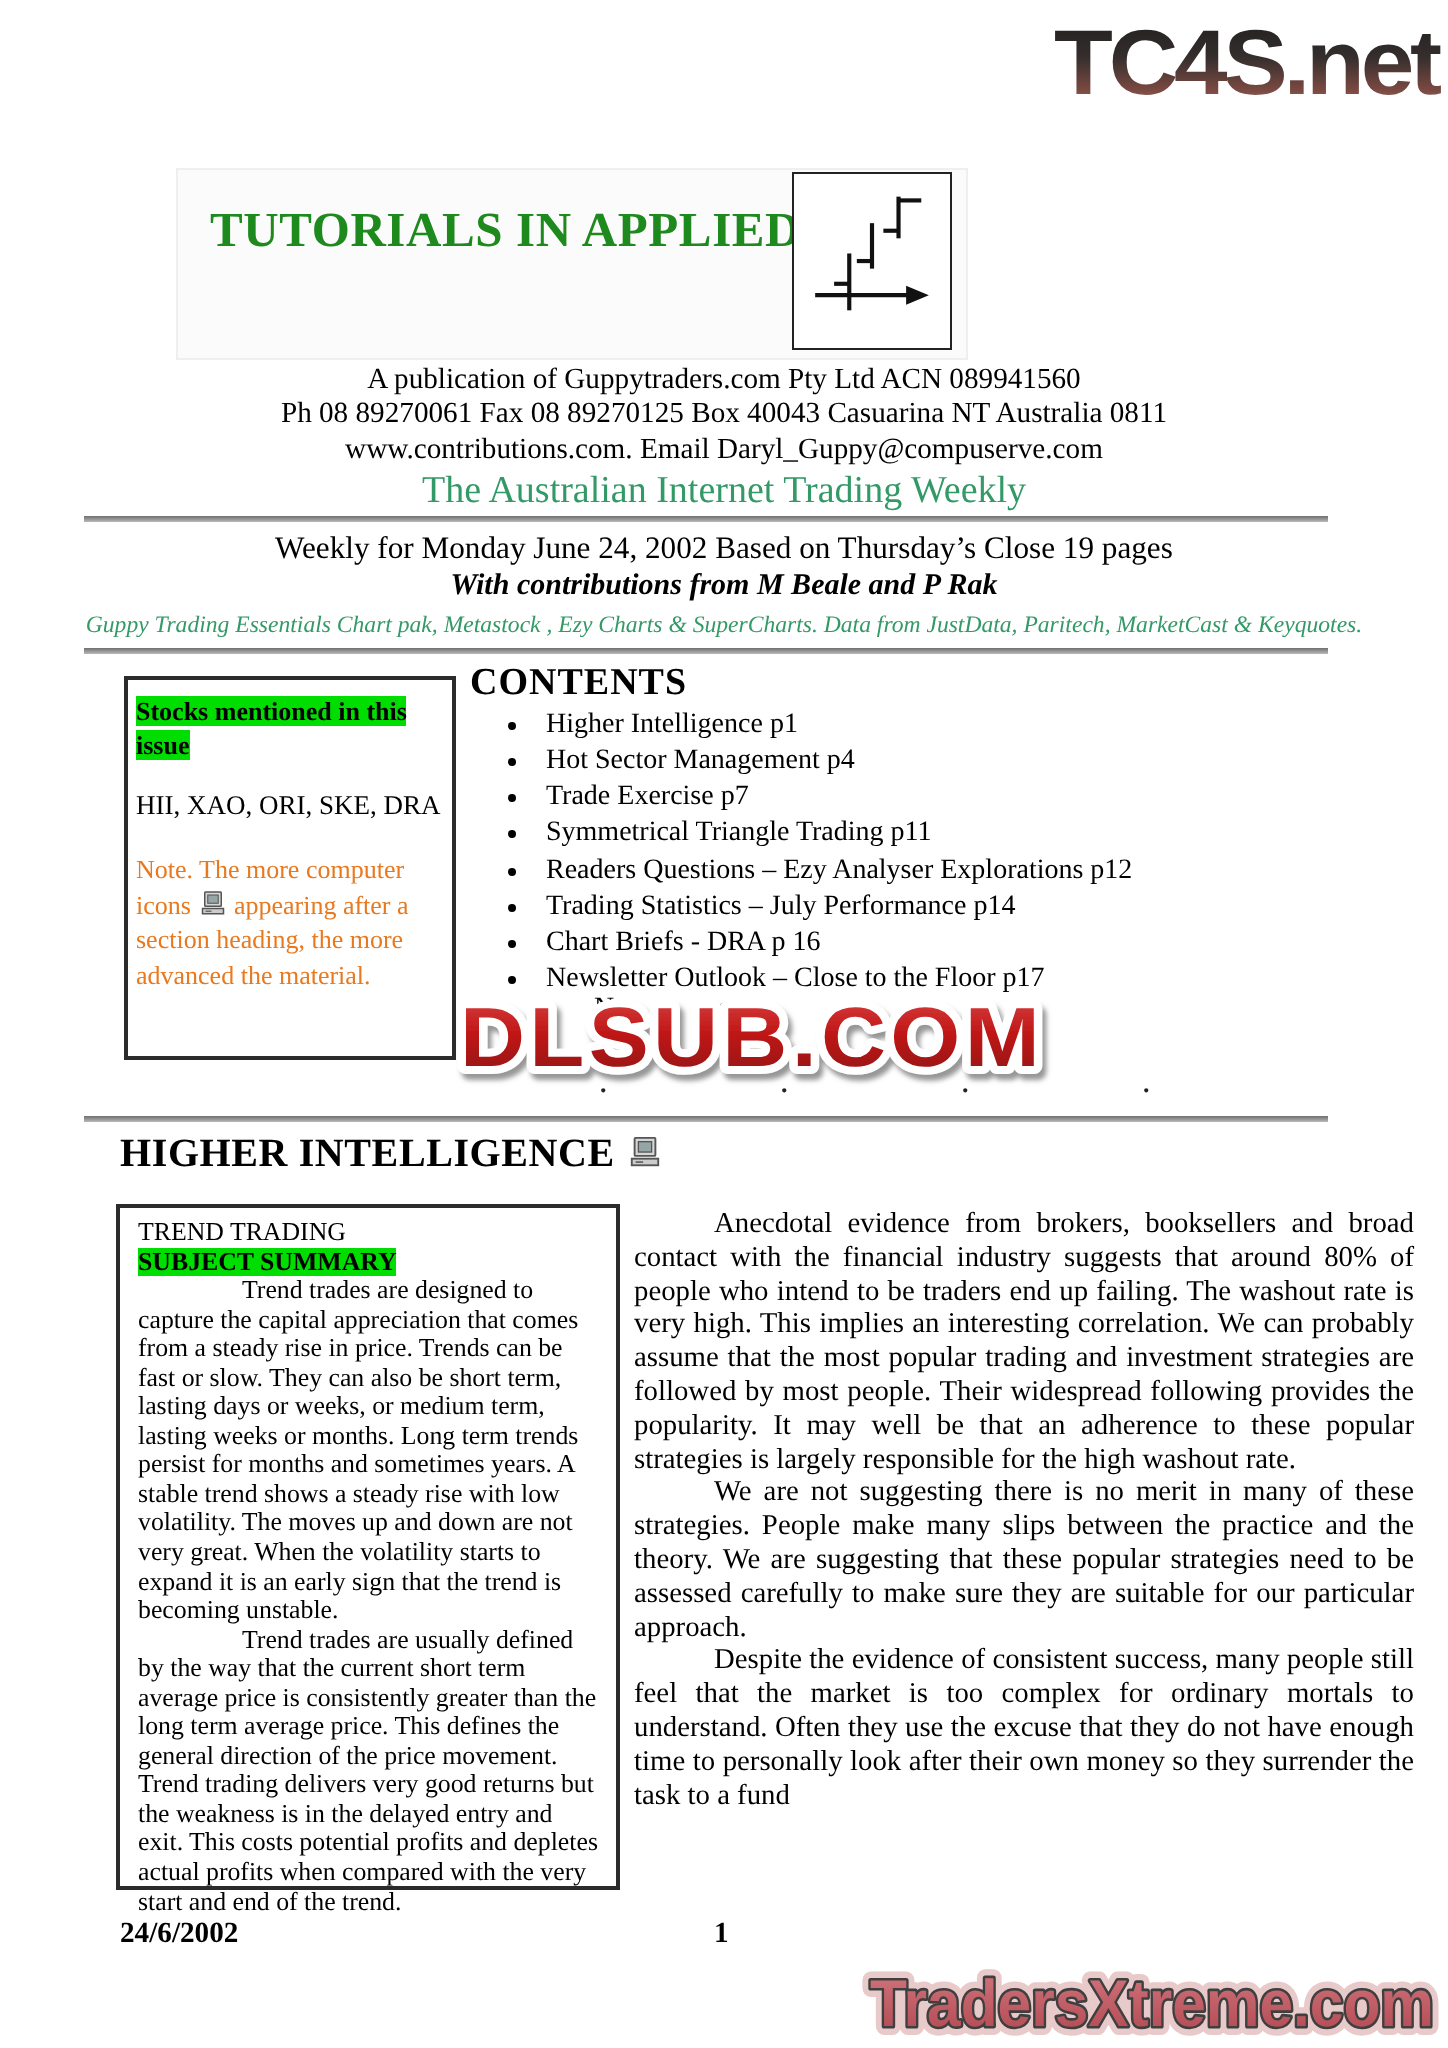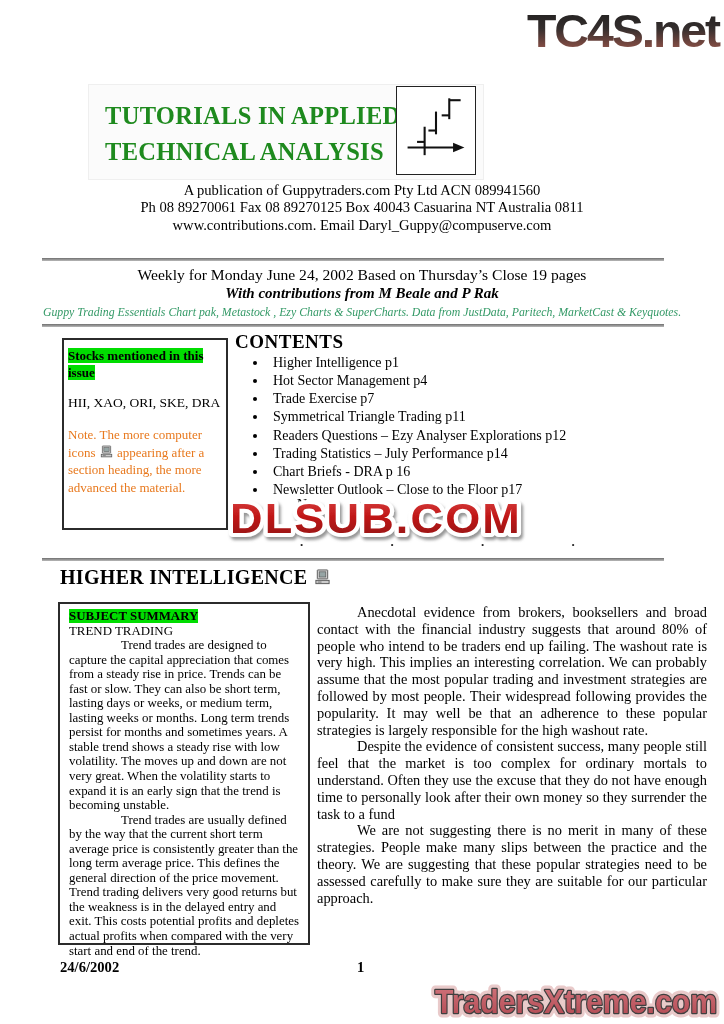--- a/index.html
+++ b/index.html
@@ -75,21 +75,20 @@
         <stop offset="0.78" stop-color="#7c4a42"></stop>
         <stop offset="1" stop-color="#b08078"></stop>
       </linearGradient>
     </defs>
     <text x="99" y="45" text-anchor="middle" font-family="Liberation Sans, sans-serif" font-weight="bold" font-size="46" letter-spacing="-2" fill="url(#tc4sg)" textLength="192" lengthAdjust="spacingAndGlyphs">TC4S.net</text>
   </svg>
 
   <div class="masthead">
     <div class="masthead-title">
       <div>TUTORIALS IN APPLIED</div>
-      <div>TECHNICAL ANALYSIS</div>
     </div>
     <div class="chart-logo">
       <svg width="72" height="82" viewBox="0 0 76 85">
         <g stroke="#111" stroke-width="2.2" fill="none">
           <line x1="8" y1="60" x2="58" y2="60"></line>
           <line x1="26" y1="38" x2="26" y2="68"></line>
           <line x1="18" y1="54" x2="26" y2="54"></line>
           <line x1="38" y1="22" x2="38" y2="46"></line>
           <line x1="30" y1="42" x2="38" y2="42"></line>
           <line x1="52" y1="8" x2="52" y2="30"></line>
@@ -98,20 +97,21 @@
         </g>
         <polygon points="56,55 68,60 56,65" fill="#111"></polygon>
       </svg>
     </div>
   </div>
 
   <div class="pubinfo">
     <div>A publication of Guppytraders.com Pty Ltd ACN 089941560</div>
     <div>Ph 08 89270061  Fax 08 89270125  Box 40043 Casuarina NT Australia  0811</div>
     <div>www.contributions.com.  Email  Daryl_Guppy@compuserve.com</div>
+    <div class="tagline">The Australian Internet Trading Weekly</div>
   </div>
 
   <div class="rule rule1"></div>
 
   <div class="weekly">
     <div class="weekly-line">Weekly for Monday June 24, 2002 Based on Thursday’s Close 19 pages</div>
     <div class="contrib-line">With contributions from M Beale and P Rak</div>
     <div class="tools-line">Guppy Trading Essentials Chart pak, Metastock , Ezy Charts &amp; SuperCharts. Data from JustData, Paritech, MarketCast &amp; Keyquotes.</div>
   </div>
 
@@ -168,30 +168,30 @@
     <span>HIGHER INTELLIGENCE</span>
     <svg class="pc-icon" width="19" height="17" viewBox="0 0 20 18">
       <rect x="4.5" y="1" width="11" height="9.5" rx="0.5" fill="#d6d6d6" stroke="#555" stroke-width="1"></rect>
       <rect x="6.5" y="3" width="7" height="5.5" fill="#96a5a5" stroke="#555" stroke-width="0.7"></rect>
       <rect x="3" y="12" width="14" height="3.5" fill="#cccccc" stroke="#555" stroke-width="1"></rect>
       <line x1="5" y1="13.8" x2="9" y2="13.8" stroke="#555" stroke-width="0.8"></line>
     </svg>
   </div>
 
   <div class="summary-box">
+    <div>TREND TRADING</div>
     <div><span class="hl-green">SUBJECT SUMMARY</span></div>
-    <div>TREND TRADING</div>
     <p>Trend trades are designed to capture the capital appreciation that comes from a steady rise in price. Trends can be fast or slow. They can also be short term, lasting days or weeks, or medium term, lasting weeks or months. Long term trends persist for months and sometimes years. A stable trend shows a steady rise with low volatility. The moves up and down are not very great. When the volatility starts to expand it is an early sign that the trend is becoming unstable.</p>
     <p>Trend trades are usually defined by the way that the current short term average price is consistently greater than the long term average price. This defines the general direction of the price movement.  Trend trading delivers very good returns but the weakness is in the delayed entry and exit. This costs potential profits and depletes actual profits when compared with the very start and end of the trend.</p>
   </div>
 
   <div class="main-col">
     <p>Anecdotal evidence from brokers, booksellers and broad contact with the financial industry suggests that around 80% of people who intend to be traders end up failing. The washout rate is very high. This implies an interesting correlation. We can probably assume that the most popular trading and investment strategies are followed by most people. Their widespread following provides the popularity. It may well be that an adherence to these popular strategies is largely responsible for the high washout rate.</p>
+    <p>We are not suggesting there is no merit in many of these strategies. People make many slips between the practice and the theory. We are suggesting that these popular strategies need to be assessed carefully to make sure they are suitable for our particular approach.</p>
     <p>Despite the evidence of consistent success, many people still feel that the market is too complex for ordinary mortals to understand. Often they use the excuse that they do  not have enough time to personally look after their own money so they surrender the task to a fund</p>
-    <p>We are not suggesting there is no merit in many of these strategies. People make many slips between the practice and the theory. We are suggesting that these popular strategies need to be assessed carefully to make sure they are suitable for our particular approach.</p>
   </div>
 
   <div class="footer-date">24/6/2002</div>
   <div class="footer-page">1</div>
 
   <svg class="traders" width="296" height="42">
     <defs>
       <linearGradient id="txg" x1="0" y1="0" x2="0" y2="1">
         <stop offset="0" stop-color="#d3767e"></stop>
         <stop offset="1" stop-color="#b04750"></stop>

